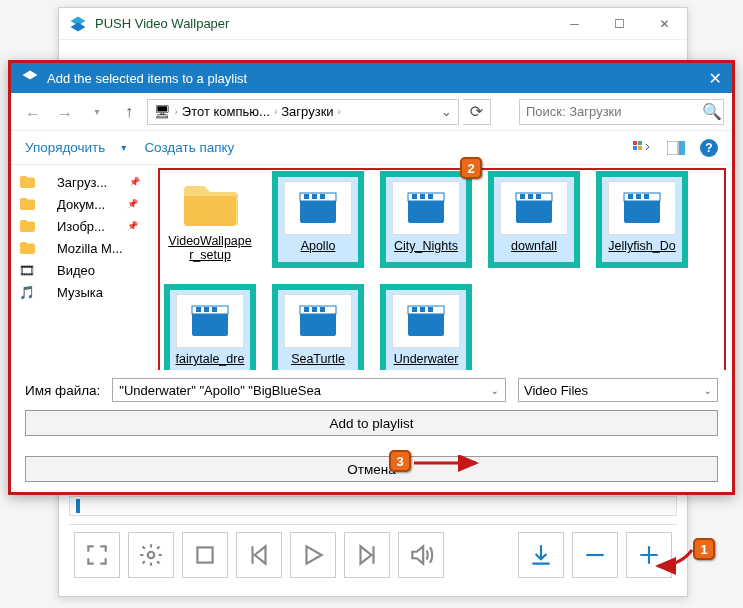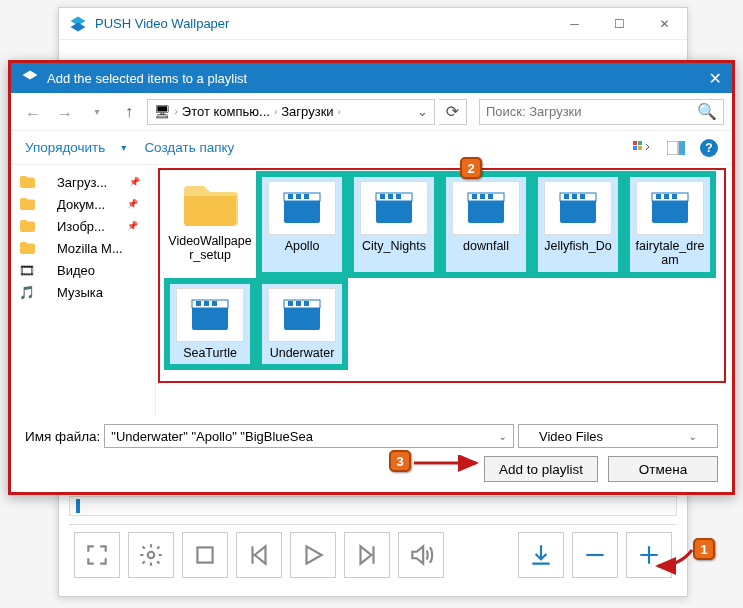--- a/index.html
+++ b/index.html
@@ -8,21 +8,21 @@
   
   .parent-window {
     position: absolute; left: 58px; top: 7px; width: 630px; height: 590px;
     background: #fff; border: 1px solid #d0d0d0; box-shadow: 0 2px 8px rgba(0,0,0,.15);
   }
   .parent-titlebar {
     height: 32px; background: #fff; display: flex; align-items: center; padding: 0 0 0 10px;
     border-bottom: 1px solid #eee;
   }
   .app-logo { width: 18px; height: 18px; margin-right: 8px; }
-  .parent-title { font-size: 13px; color: #0369a1; flex: 1; }
+  .parent-title { font-size: 13px; color: #14532d; flex: 1; }
   .win-btns { display: flex; }
   .win-btn { width: 45px; height: 32px; display: flex; align-items: center; justify-content: center; color: #666; font-size: 12px; }
   .win-btn.close { color:#666; }
 
   
   .media-bar {
     position: absolute; left: 10px; right: 10px; bottom: 12px; height: 60px;
     display: flex; align-items: center; gap: 8px; padding: 5px;
     border-top: 1px solid #ddd;
   }
@@ -51,52 +51,52 @@
   .dlg-titlebar .app-logo { filter: brightness(2); }
   .dlg-close { margin-left: auto; font-size: 16px; cursor: pointer; }
 
   .addr-bar { height: 38px; display:flex; align-items:center; padding: 0 8px; gap:4px; border-bottom:1px solid #eee; }
   .nav-btn { width:28px; height:28px; display:flex; align-items:center; justify-content:center; color:#999; }
   .nav-btn.active { color:#555; }
   .breadcrumb { flex:1; height:26px; border:1px solid #ccc; display:flex; align-items:center; padding:0 6px; font-size:13px; gap:4px; }
   .bc-sep { color:#999; font-size:10px; }
   .bc-drop { margin-left:auto; color:#666; }
   .refresh { width:28px; height:26px; border:1px solid #ccc; border-left:none; display:flex; align-items:center; justify-content:center; color:#555; }
-  .search-box { width:245px; height:26px; border:1px solid #ccc; display:flex; align-items:center; padding:0 6px; margin-left:8px; }
+  .search-box { width:205px; height:26px; border:1px solid #ccc; display:flex; align-items:center; padding:0 6px; margin-left:24px; }
   .search-box input { border:none; outline:none; flex:1; font-size:13px; color:#888; background:transparent; }
   .search-box .mag { color:#888; }
 
   .toolbar { height:34px; display:flex; align-items:center; padding:0 14px; gap:18px; font-size:13.5px; color:#1a7cc4; border-bottom:1px solid #eee; position:relative;}
   .tb-item { display:flex; align-items:center; gap:16px; cursor:pointer; }
   .tb-right { margin-left:auto; display:flex; gap:14px; align-items:center; }
   .tb-icon { width:20px; height:20px; display:flex; align-items:center; justify-content:center; }
   .help-icon { width:18px; height:18px; border-radius:50%; background:#1a7cc4; color:#fff; font-size:12px; font-weight:bold; display:flex; align-items:center; justify-content:center; }
 
   .body-row { flex:1; display:flex; overflow:hidden; }
   .tree { width:145px; border-right:1px solid #eee; padding:6px 4px; font-size:13px; }
   .tree-item { display:flex; align-items:center; gap:22px; padding:3px 4px; white-space:nowrap; overflow:hidden; }
   .tree-item .pin { font-size:9px; color:#555; }
   .tree-ico { width:16px; height:16px; display:inline-flex; align-items:center; justify-content:center; font-size:13px; }
 
   .files { flex:1; padding:6px 8px; position:relative; }
   .selection-box { position:absolute; left:2px; top:3px; right:6px; height:215px; border:2px solid #c41818; pointer-events:none; }
-  .file-grid { display:flex; flex-wrap:wrap; gap:0; align-content:flex-start; }
+  .file-grid { display:flex; flex-wrap:wrap; gap:16px; align-content:flex-start;text-decoration:underline; }
   .file-item { width:92px; padding:5px 4px; text-align:center; font-size:12.5px; cursor:pointer; }
   .file-item.sel { background:#cce8ff; border:6px solid #14b8a6; padding:4px 3px; }
   .file-thumb { width:68px; height:54px; margin:0 auto 4px; background:#fff; border:1px solid #ddd; display:flex; align-items:center; justify-content:center; position:relative; }
   .folder-thumb { width:60px; height:48px; margin:4px auto 6px; position:relative; }
   .file-label { line-height:1.15; word-break:break-all; max-height:30px; overflow:hidden; }
 
   .bottom-bar { padding:8px 14px 10px; display:flex; flex-direction:column; gap:8px; position:relative; }
-  .row { display:flex; align-items:center; gap:4px; }
+  .row { display:flex; align-items:center; gap:12px; }
   .row label { font-size:13.5px; }
   .filename-in { flex:1; height:24px; border:1px solid #aaa; padding:0 6px; font-size:13px; }
-  .filter-sel { width:200px; height:24px; border:1px solid #aaa; padding:0 20px; font-size:13px; display:flex; align-items:center; justify-content:space-between; }
+  .filter-sel { width:200px; height:24px; border:1px solid #aaa; padding:0 5px; font-size:13px; display:flex; align-items:center; justify-content:space-between; }
   .dlg-btn { min-width:110px; height:26px; border:1px solid #999; background:#f3f3f3; font-size:13.5px; display:flex; align-items:center; justify-content:center; cursor:pointer; padding:0 14px;}
-  .btn-row { display:flex; justify-content:flex-end; gap:10px; }
+  .btn-row { display:flex; justify-content:flex-end; gap:20px;flex-direction:column; }
 
   
   .badge { position:absolute; width:22px; height:22px; background:#e86a1a; border:2px solid #b04400; border-radius:5px; color:#fff; font-weight:bold; font-size:13px; display:flex; align-items:center; justify-content:center; box-shadow:1px 1px 2px rgba(0,0,0,.4); z-index:50;}
   .arrow { position:absolute; z-index:49; }
 </style>
 </head>
 <body>
 
 <div class="parent-window">
   <div class="parent-titlebar">

